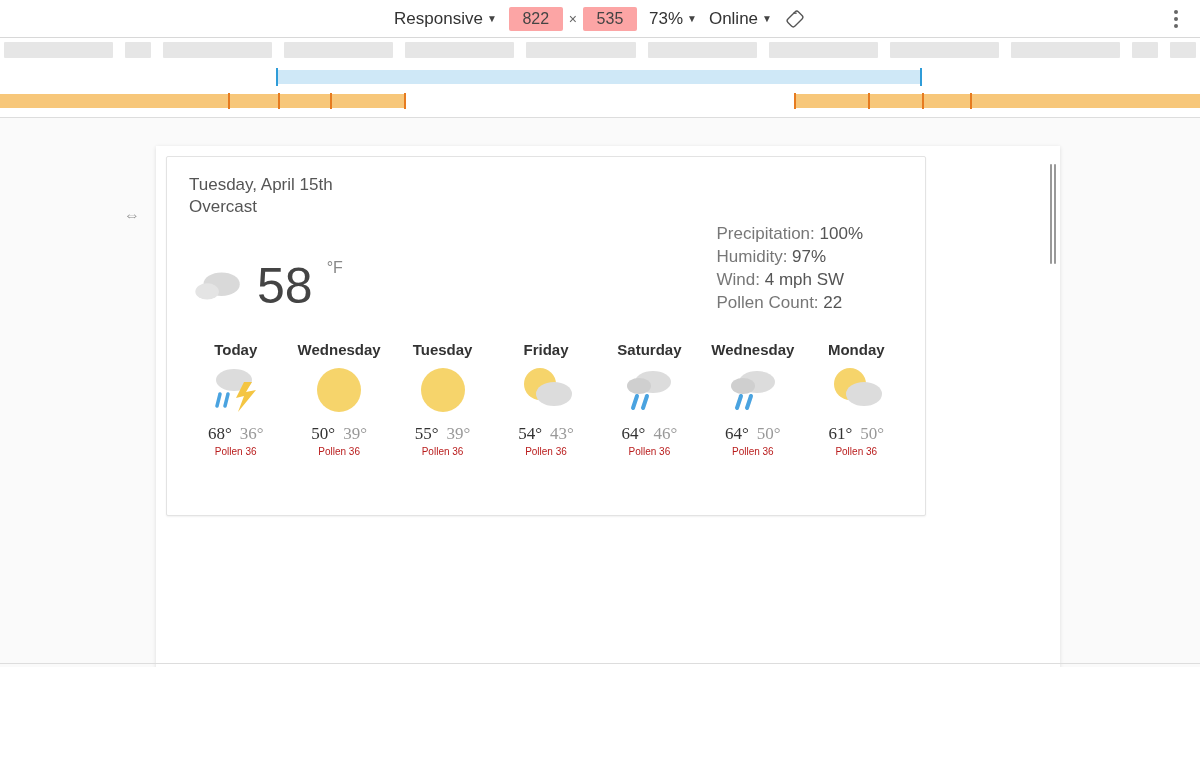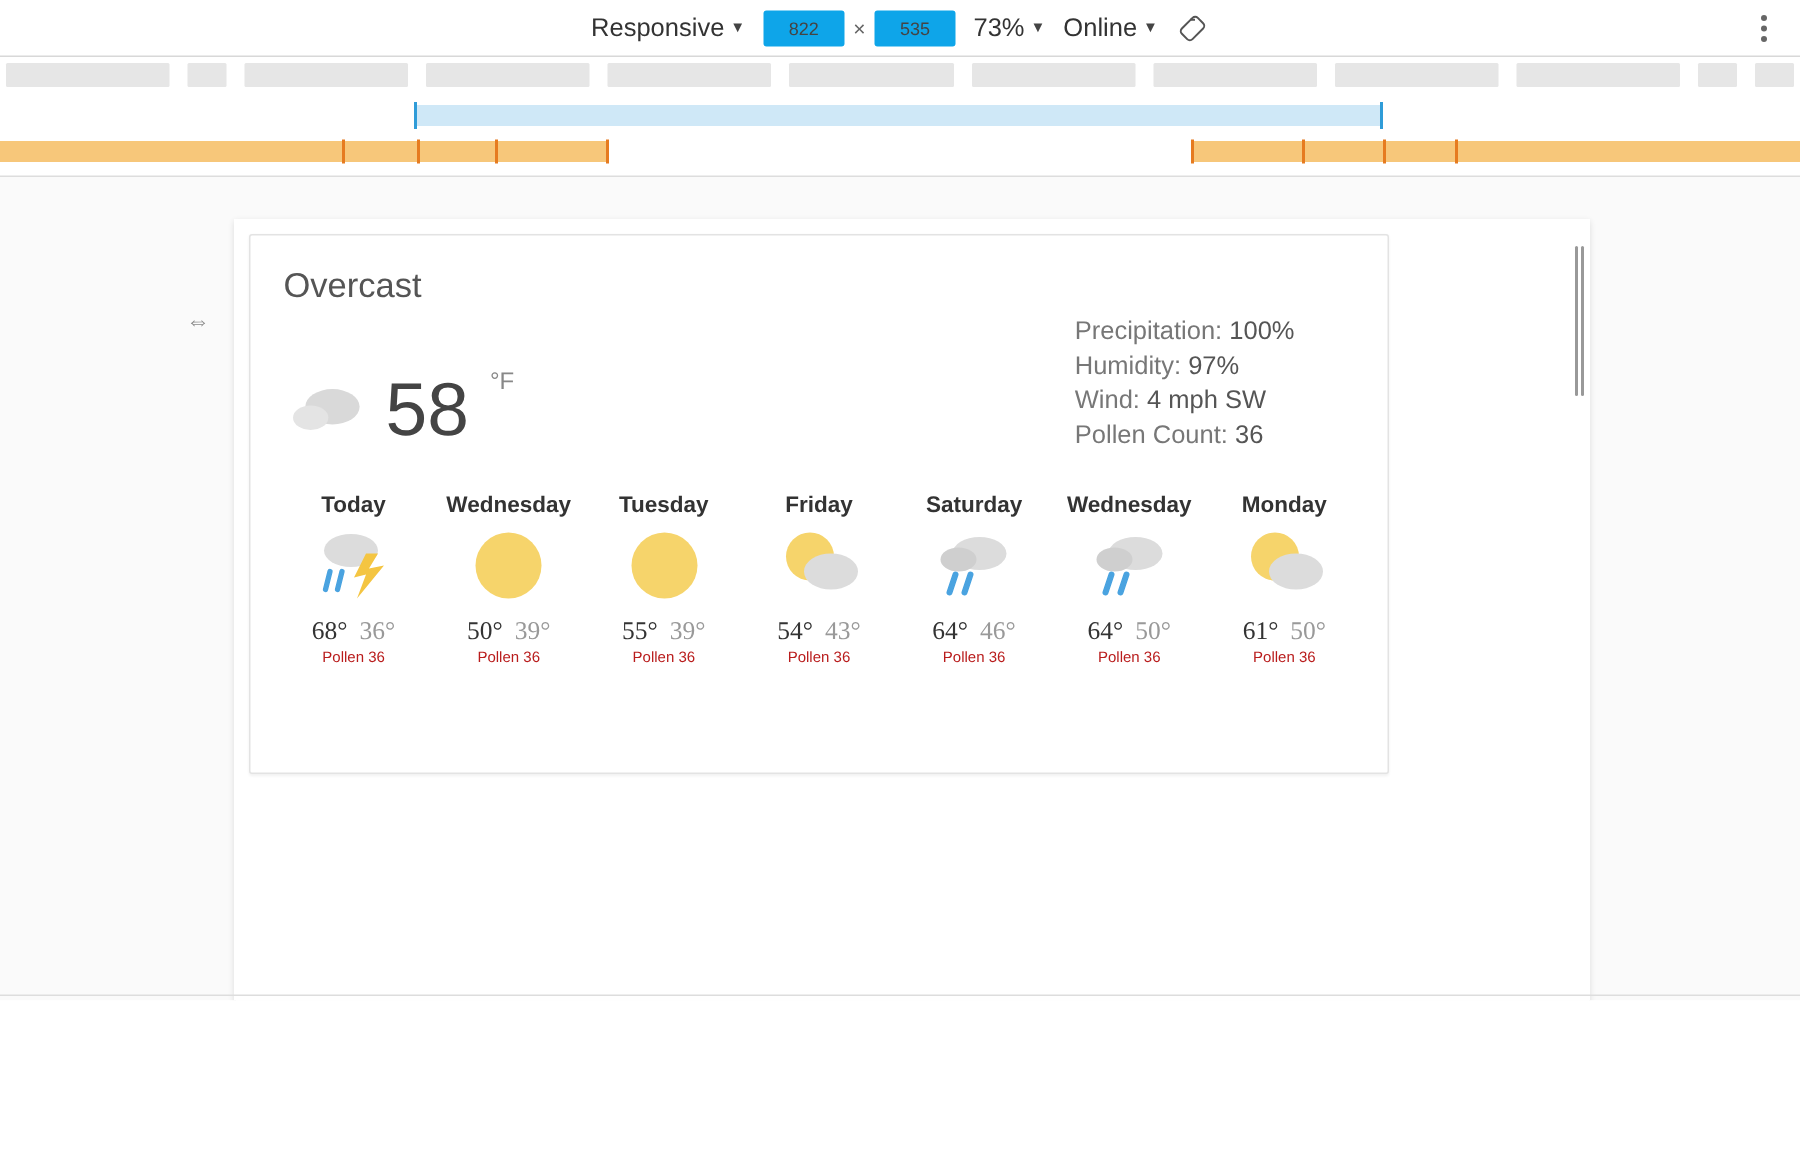--- a/index.html
+++ b/index.html
@@ -6,22 +6,22 @@
   html, body { margin:0; padding:0; font-family: -apple-system, Helvetica, Arial, sans-serif; background:#fff; color:#333; }
   .devtools { width:1200px; height:667px; display:flex; flex-direction:column; position:relative; }
 
   
   .toolbar {
     height:38px; border-bottom:1px solid #d8d8d8; display:flex; align-items:center;
     padding:0 16px; gap:12px; font-size:17px; color:#333; justify-content:center; position:relative;
   }
   .toolbar .grp { display:flex; align-items:center; gap:6px; }
   .toolbar .dim-input {
-    width:54px; height:24px; border:none; background:#0ea5e9; text-align:center;
-    font-size:12px; color:#444; border-radius:2px; padding:2px 4px;
+    width:54px; height:24px; border:none; background:#fca5a5; text-align:center;
+    font-size:16px; color:#444; border-radius:2px; padding:2px 4px;
   }
   .toolbar .sep { color:#666; font-size:14px; }
   .toolbar .lbl { display:inline-flex; align-items:center; gap:4px; cursor:pointer; }
   .tri { font-size:10px; color:#444; }
   .rotate-btn { width:22px; height:22px; display:inline-flex; align-items:center; justify-content:center; cursor:pointer; }
   .rotate-btn svg { width:20px; height:20px; stroke:#555; fill:none; stroke-width:1.6; }
   .kebab { position:absolute; right:14px; top:8px; width:20px; height:22px; display:flex; flex-direction:column; justify-content:center; align-items:center; gap:3px; cursor:pointer; }
   .kebab span { width:4px; height:4px; background:#666; border-radius:50%; }
 
   
@@ -51,21 +51,21 @@
   .resize-arrow { position:absolute; left:124px; top:88px; color:#888; font-size:16px; }
 
   
   .card {
     position:absolute; left:10px; top:10px; width:760px; min-height:360px;
     border:1px solid #e3e3e3; border-radius:2px; padding:18px 22px 16px 22px;
     background:#fff; box-shadow:0 1px 2px rgba(0,0,0,.06);
   }
   .city { font-size:44px; font-weight:400; color:#3d3d3d; margin:0 0 6px 0; }
   .date-line { font-size:17px; color:#555; }
-  .cond-line { font-size:23px; color:#555; margin-top:2px; }
+  .cond-line { font-size:17px; color:#555; margin-top:2px; }
   .current-row { display:flex; align-items:flex-end; margin-top:6px; gap:30px; }
   .cur-left { display:flex; align-items:center; gap:10px; }
   .cur-icon { width:58px; height:48px; }
   .temp { font-size:50px; color:#444; font-weight:400; }
   .unit-sup { font-size:16px; color:#888; position:relative; top:-18px; left:4px; }
   .meta { margin-left:auto; font-size:17px; color:#555; line-height:1.35; padding-right:40px; }
   .meta .k { color:#777; }
   .forecast { display:flex; gap:10px; margin-top:26px; }
   .day { flex:1; text-align:center; }
   .day .dname { font-size:15px; font-weight:600; color:#333; margin-bottom:6px; }
@@ -158,36 +158,37 @@
           <span></span>
       </div>
       <span class="drag-equals">══</span>
       <span class="resize-corner">
         <svg viewBox="0 0 16 16">
             <path d="M2 14 L14 2 M6 14 L14 6 M10 14 L14 10" stroke-width="1.2" fill="none"></path>
           </svg>
       </span>
 
       <div class="card">
+        <div class="date-line">Tuesday, April 15th</div>
         <div class="cond-line">Overcast</div>
 
         <div class="current-row">
           <div class="cur-left">
             <svg class="cur-icon" viewBox="0 0 64 48">
               <ellipse cx="36" cy="22" rx="20" ry="13" fill="#d9d9d9"></ellipse>
               <ellipse cx="20" cy="30" rx="13" ry="9" fill="#e4e4e4"></ellipse>
             </svg>
             <span class="temp">58</span>
             <span class="unit-sup">°F</span>
           </div>
           <div class="meta">
             <div><span class="k">Precipitation: </span><span>100%</span></div>
             <div><span class="k">Humidity: </span><span>97%</span></div>
             <div><span class="k">Wind: </span><span>4 mph SW</span></div>
-            <div><span class="k">Pollen Count: </span><span>36</span></div>
+            <div><span class="k">Pollen Count: </span><span>22</span></div>
           </div>
         </div>
 
         <div class="forecast">
             <div class="day">
               <div class="dname">Today</div>
               <div class="icon">
                 <svg width="58" height="52" viewBox="0 0 52 52">
                   <use href="#ic-storm"></use>
                 </svg>

